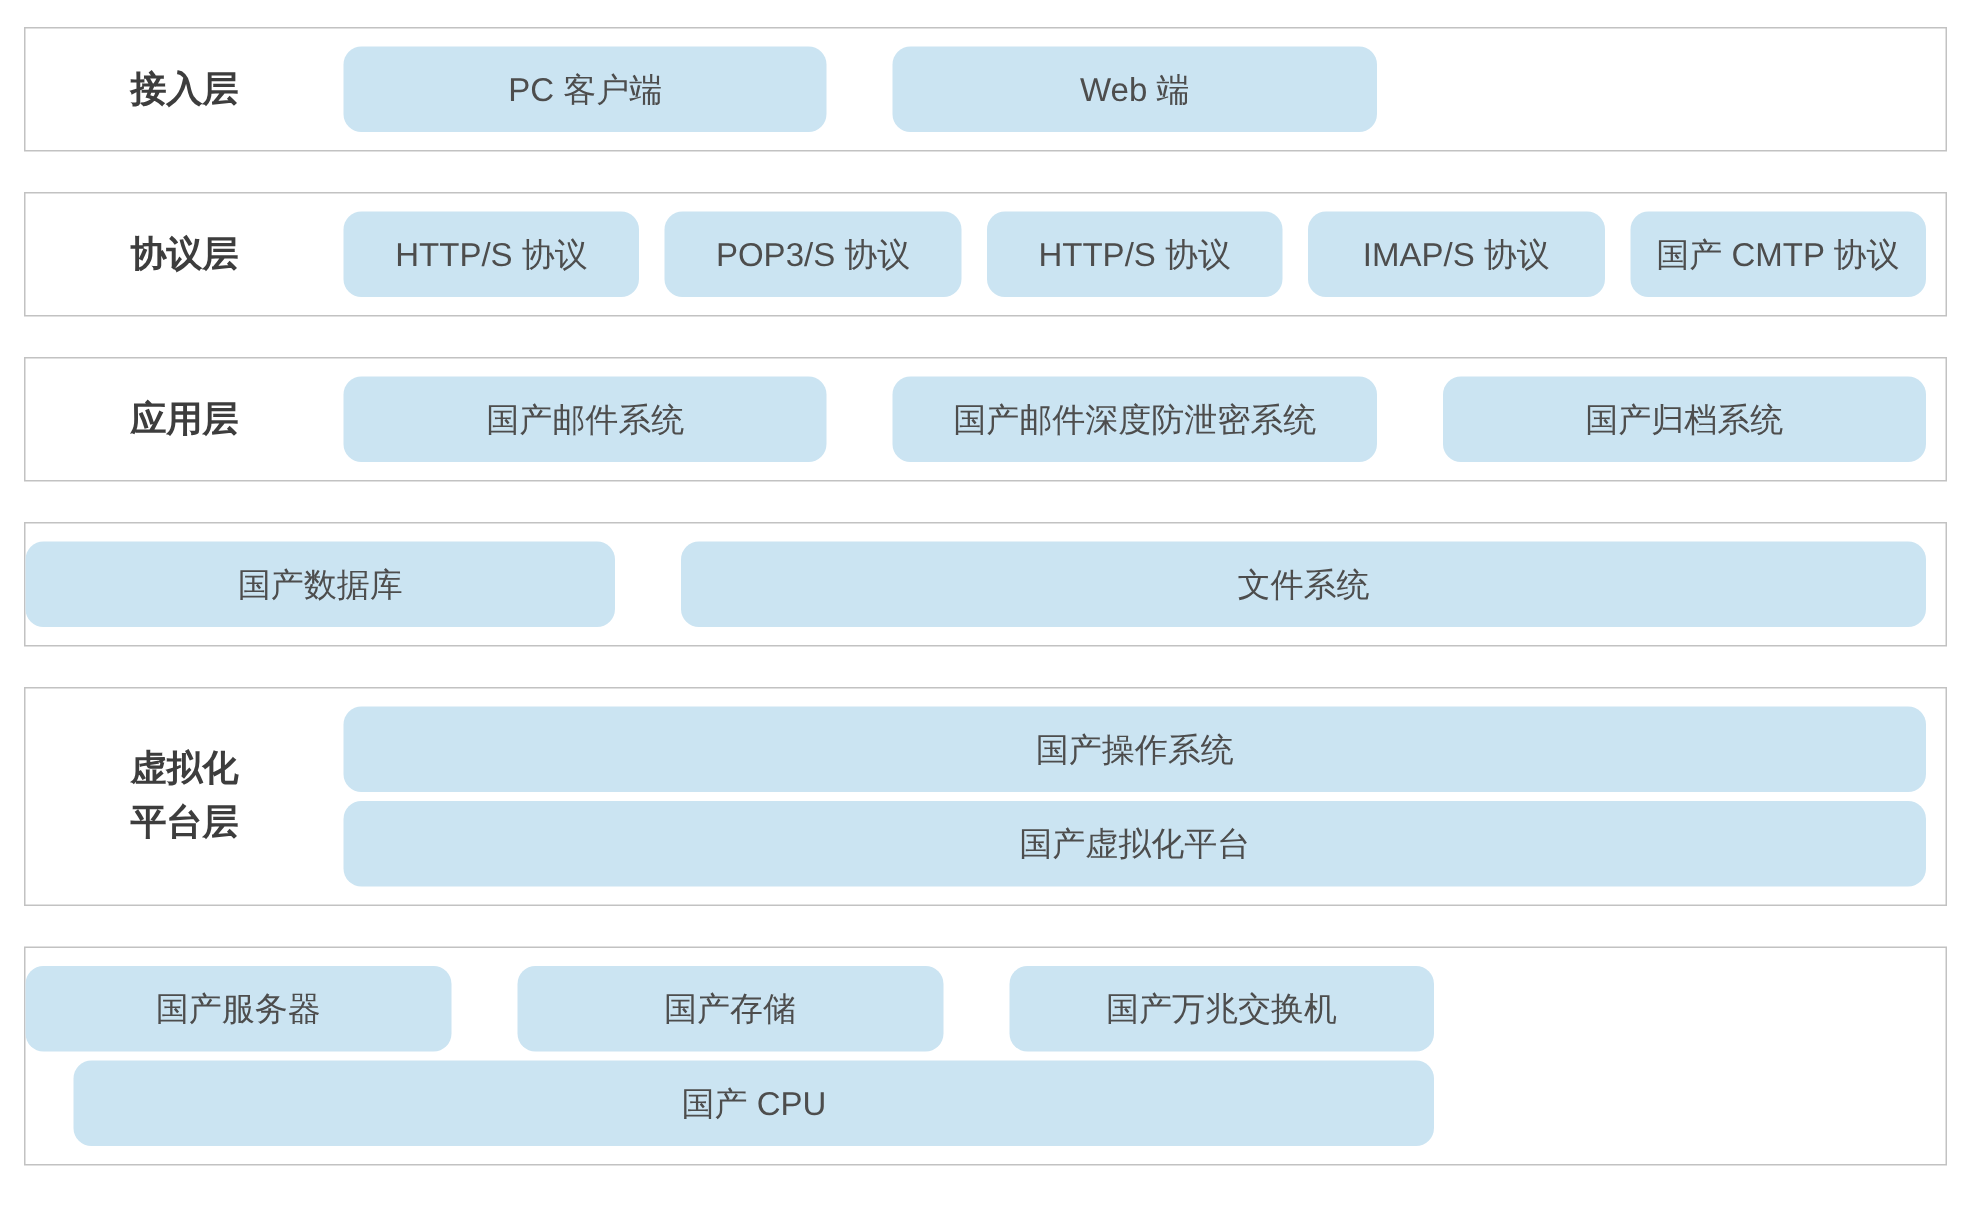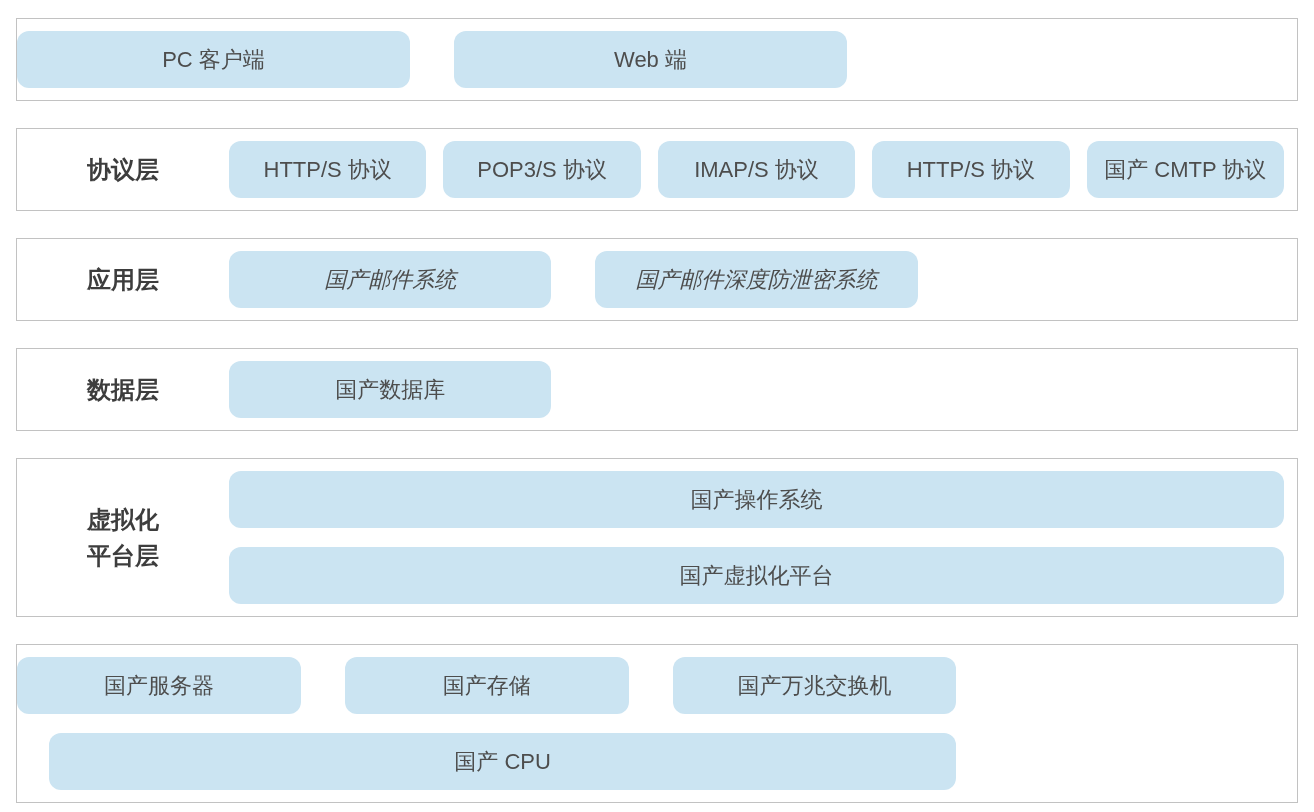--- a/index.html
+++ b/index.html
@@ -39,21 +39,21 @@
     font-size: 24px;
     font-weight: 700;
     color: var(--label-color, #3d3d3d);
     text-align: center;
     white-space: pre-line;
     line-height: 1.5;
   }
   .layer-content {
     flex: 1;
     display: grid;
-    row-gap: 19px;
+    row-gap: 6px;
     align-content: center;
     min-height: 57px;
   }
   .pill {
     background: var(--accent-color, #cbe4f2);
     border-radius: 12px;
     height: 57px;
     display: flex;
     align-items: center;
     justify-content: center;
@@ -62,46 +62,48 @@
     color: var(--pill-text-color, #4d4d4d);
     white-space: nowrap;
     overflow: hidden;
   }
 </style>
 </head>
 <body>
 
 <div class="diagram" id="diagram-root">
     <div class="panel">
+      <div class="layer-label">接入层</div>
       <div class="layer-content" style="grid-template-columns: repeat(3, 1fr); column-gap: 44px;">
         <div class="pill">PC 客户端</div>
         <div class="pill">Web 端</div>
       </div>
     </div>
     <div class="panel">
       <div class="layer-label">协议层</div>
       <div class="layer-content" style="grid-template-columns: repeat(5, 1fr); column-gap: 17px;">
         <div class="pill">HTTP/S 协议</div>
         <div class="pill">POP3/S 协议</div>
+        <div class="pill">HTTP/S 协议</div>
         <div class="pill">IMAP/S 协议</div>
-        <div class="pill">HTTP/S 协议</div>
         <div class="pill">国产 CMTP 协议</div>
       </div>
     </div>
     <div class="panel">
       <div class="layer-label">应用层</div>
-      <div class="layer-content" style="grid-template-columns: repeat(3, 1fr); column-gap: 44px; font-style: italic;">
+      <div class="layer-content" style="grid-template-columns: repeat(3, 1fr); column-gap: 44px;">
         <div class="pill">国产邮件系统</div>
         <div class="pill">国产邮件深度防泄密系统</div>
+        <div class="pill">国产归档系统</div>
       </div>
     </div>
     <div class="panel">
-      <div class="layer-label">数据层</div>
       <div class="layer-content" style="grid-template-columns: repeat(3, 1fr); column-gap: 44px;">
         <div class="pill">国产数据库</div>
+        <div class="pill" style="grid-column: span 2;">文件系统</div>
       </div>
     </div>
     <div class="panel">
       <div class="layer-label">虚拟化
 平台层</div>
       <div class="layer-content" style="grid-template-columns: repeat(2, 1fr); column-gap: 44px;">
         <div class="pill" style="grid-column: span 3;">国产操作系统</div>
         <div class="pill" style="grid-column: span 3; text-align: center;">国产虚拟化平台</div>
       </div>
     </div>

